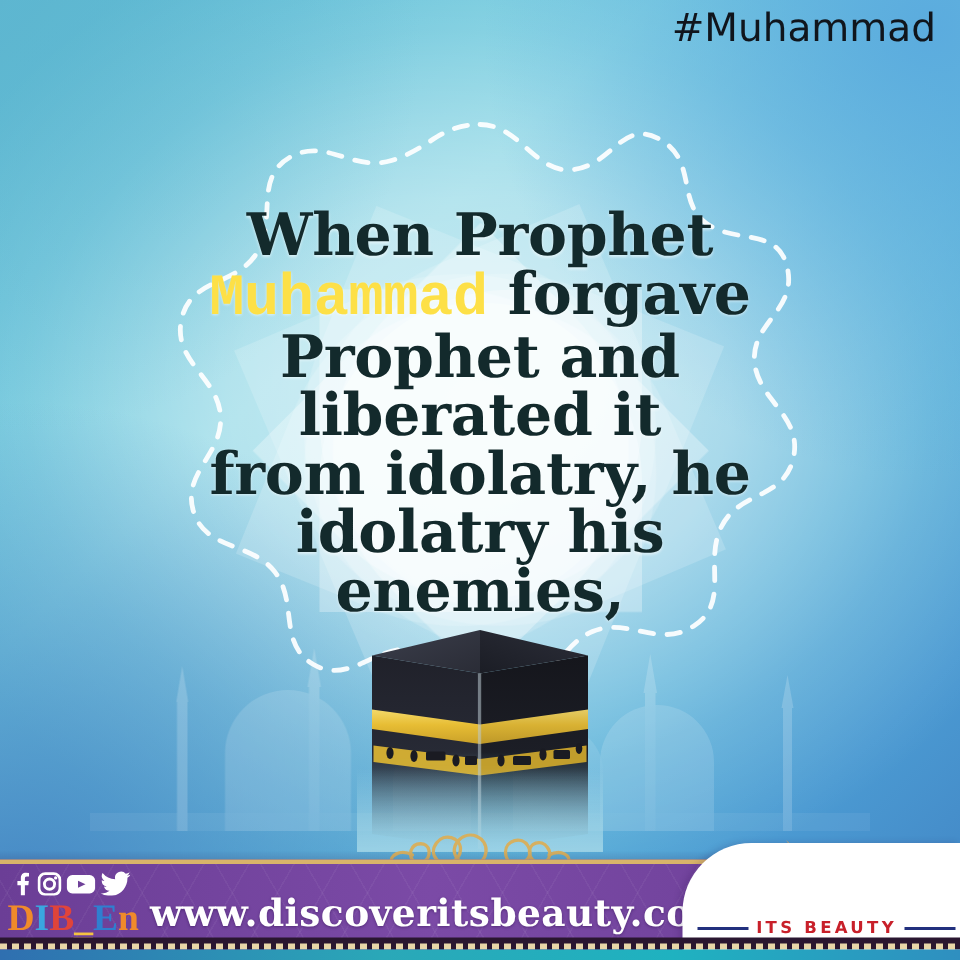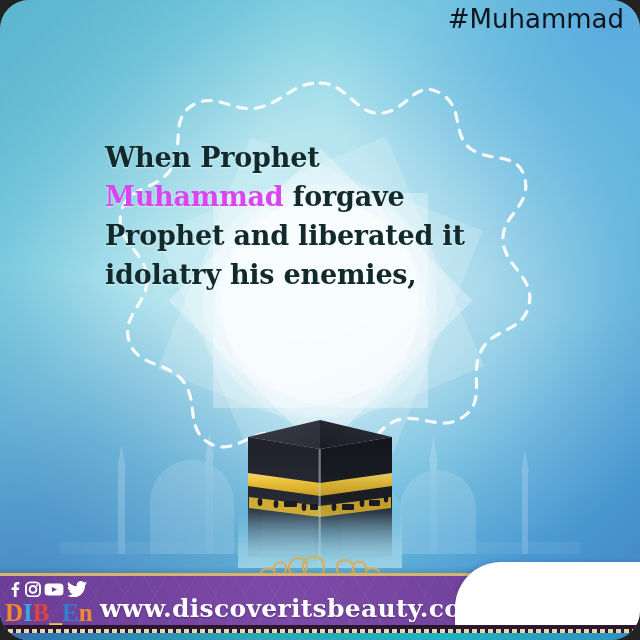--- a/index.html
+++ b/index.html
@@ -1,20 +1,19 @@
 <!DOCTYPE html>
 <html><head>
 <meta charset="utf-8">
 <style>
   html,body{margin:0;padding:0;background:#222;}
   *{box-sizing:border-box;}
   #card{
     position:relative;width:640px;height:640px;overflow:hidden;
     font-family:"Liberation Sans",sans-serif;
-    border-radius:29px;
   }
 
   
   #bg{
     position:absolute;inset:0;
     background:
       radial-gradient(ellipse 520px 430px at 50% 42%,
         rgba(255,255,255,0.62) 0%, rgba(255,255,255,0.45) 32%,
         rgba(255,255,255,0.15) 58%, rgba(255,255,255,0.0) 78%),
       linear-gradient(135deg,#5fb6d0 0%, #64c0d8 16%, #78cfe0 34%,
@@ -43,27 +42,27 @@
     position:absolute;left:50%;top:300px;transform:translate(-50%,-50%);
     width:470px;height:470px;
   }
 
   
   #mosque{position:absolute;left:0;right:0;bottom:58px;height:210px;opacity:.34;}
 
   
   #quote{
     position:absolute;left:50%;top:138px;transform:translateX(-50%);
-    width:430px;text-align:left;
+    width:430px;text-align:center;
     font-family:"DejaVu Serif","Liberation Serif",serif;
-    font-weight:700;font-size:27px;line-height:39px;
+    font-weight:700;font-size:39px;line-height:39px;
     color:#132a2c;letter-spacing:-0.2px;
     text-shadow:0 1px 2px rgba(255,255,255,0.55);
   }
-  #quote .hl{color:#d946ef;}
+  #quote .hl{color:#fde047;font-family:Liberation Mono, monospace;}
 
   
   #hashtag{
     position:absolute;right:16px;top:4px;
     font-family:"DejaVu Sans","Liberation Sans",sans-serif;
     font-size:26px;font-weight:400;color:#10151c;letter-spacing:0px;
   }
 
   
   #kaaba{position:absolute;left:50%;bottom:72px;transform:translateX(-50%);width:164px;height:152px;}
@@ -195,20 +194,21 @@
       <rect x="60" y="170" width="520" height="12" opacity="0.35"></rect>
     </g>
   </svg>
 
   <div id="hashtag">#Muhammad</div>
 
   <div id="quote">
     <div>When Prophet</div>
     <div><span class="hl">Muhammad</span><span> forgave</span></div>
     <div>Prophet and liberated it</div>
+    <div>from idolatry, he</div>
     <div>idolatry his enemies,</div>
   </div>
 
   <svg id="kaaba" viewBox="0 0 164 152">
     <defs>
       <linearGradient id="kbLeft" x1="0" y1="0" x2="0" y2="1">
         <stop offset="0%" stop-color="#20212a"></stop>
         <stop offset="50%" stop-color="#272a35"></stop>
         <stop offset="100%" stop-color="#272a35" stop-opacity="0"></stop>
       </linearGradient>
@@ -305,20 +305,25 @@
       <svg width="20" height="17" viewBox="0 0 20 17">
         <path fill="#ffffff" d="M20 3.1a8.2 8.2 0 0 1-2.36.65 4.1 4.1 0 0 0 1.8-2.27 8.2 8.2 0 0 1-2.6 1A4.1 4.1 0 0 0 9.8 6.2a11.6 11.6 0 0 1-8.43-4.28 4.1 4.1 0 0 0 1.27 5.47A4.06 4.06 0 0 1 .8 6.87v.05a4.1 4.1 0 0 0 3.29 4.02 4.1 4.1 0 0 1-1.85.07 4.1 4.1 0 0 0 3.83 2.85A8.24 8.24 0 0 1 0 15.56a11.6 11.6 0 0 0 6.29 1.84c7.55 0 11.68-6.25 11.68-11.67l-.01-.53A8.3 8.3 0 0 0 20 3.1z"></path>
       </svg>
     </div>
 
     <div id="dib"><span class="c1">D</span><span class="c2">I</span><span class="c3">B</span><span class="c4 und">_</span><span class="c5">E</span><span class="c6">n</span></div>
 
     <div id="url">www.discoveritsbeauty.com</div>
 
     <div id="logoPanel">
+      <div id="tagline">
+        <span class="ln"></span>
+        <span class="tx">ITS BEAUTY</span>
+        <span class="ln"></span>
+      </div>
     </div>
   </div>
 
   <div id="striphold">
     <div id="darkline"></div>
     <div id="goldline"></div>
     <div id="tealline"></div>
   </div>
 
 </div>

